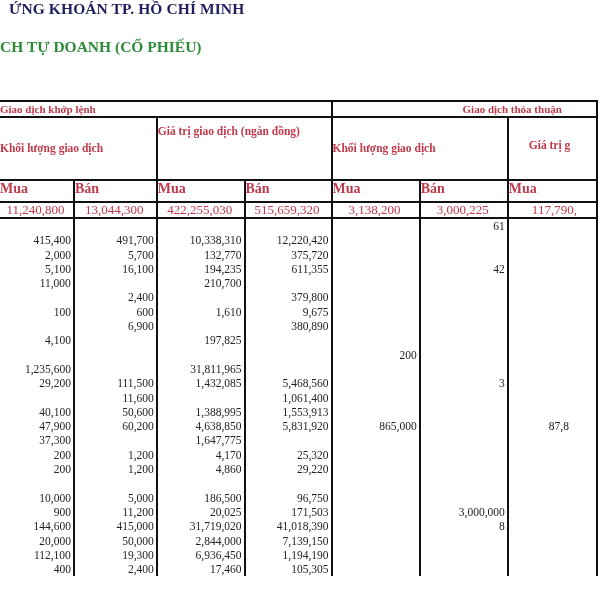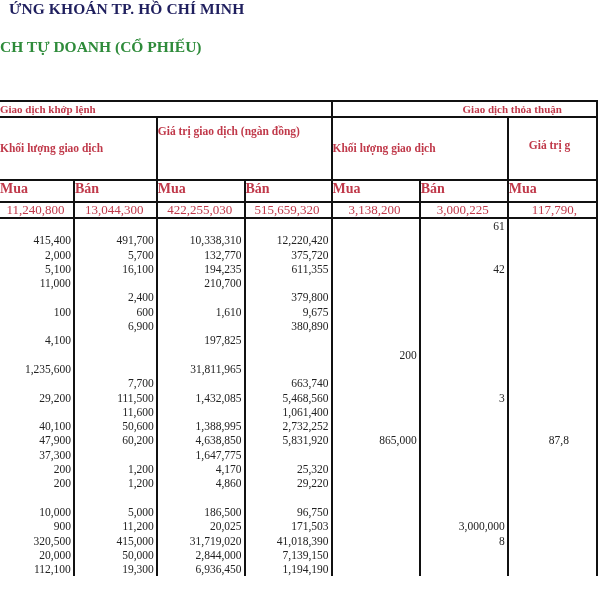--- a/index.html
+++ b/index.html
@@ -154,29 +154,20 @@
       <tr>
         <td>1,235,600</td>
         <td></td>
         <td>31,811,965</td>
         <td></td>
         <td></td>
         <td></td>
         <td style="text-align: left; padding-left: 40px;"></td>
       </tr>
       <tr>
-        <td></td>
-        <td>7,700</td>
-        <td></td>
-        <td>663,740</td>
-        <td></td>
-        <td></td>
-        <td style="text-align: left; padding-left: 40px;"></td>
-      </tr>
-      <tr>
         <td>29,200</td>
         <td>111,500</td>
         <td>1,432,085</td>
         <td>5,468,560</td>
         <td></td>
         <td>3</td>
         <td style="text-align: left; padding-left: 40px;"></td>
       </tr>
       <tr>
         <td></td>
@@ -184,21 +175,21 @@
         <td></td>
         <td>1,061,400</td>
         <td></td>
         <td></td>
         <td style="text-align: left; padding-left: 40px;"></td>
       </tr>
       <tr>
         <td>40,100</td>
         <td>50,600</td>
         <td>1,388,995</td>
-        <td>2,732,252</td>
+        <td>1,553,913</td>
         <td></td>
         <td></td>
         <td style="text-align: left; padding-left: 40px;"></td>
       </tr>
       <tr>
         <td>47,900</td>
         <td>60,200</td>
         <td>4,638,850</td>
         <td>5,831,920</td>
         <td>865,000</td>
@@ -253,21 +244,21 @@
       <tr>
         <td>900</td>
         <td>11,200</td>
         <td>20,025</td>
         <td>171,503</td>
         <td></td>
         <td>3,000,000</td>
         <td style="text-align: left; padding-left: 40px;"></td>
       </tr>
       <tr>
-        <td>320,500</td>
+        <td>144,600</td>
         <td>415,000</td>
         <td>31,719,020</td>
         <td>41,018,390</td>
         <td></td>
         <td>8</td>
         <td style="text-align: left; padding-left: 40px;"></td>
       </tr>
       <tr>
         <td>20,000</td>
         <td>50,000</td>
@@ -279,14 +270,23 @@
       </tr>
       <tr>
         <td>112,100</td>
         <td>19,300</td>
         <td>6,936,450</td>
         <td>1,194,190</td>
         <td></td>
         <td></td>
         <td style="text-align: left; padding-left: 40px;"></td>
       </tr>
+      <tr>
+        <td>400</td>
+        <td>2,400</td>
+        <td>17,460</td>
+        <td>105,305</td>
+        <td></td>
+        <td></td>
+        <td style="text-align: left; padding-left: 40px;"></td>
+      </tr>
     </tbody>
 </table>
 
 </body></html>

